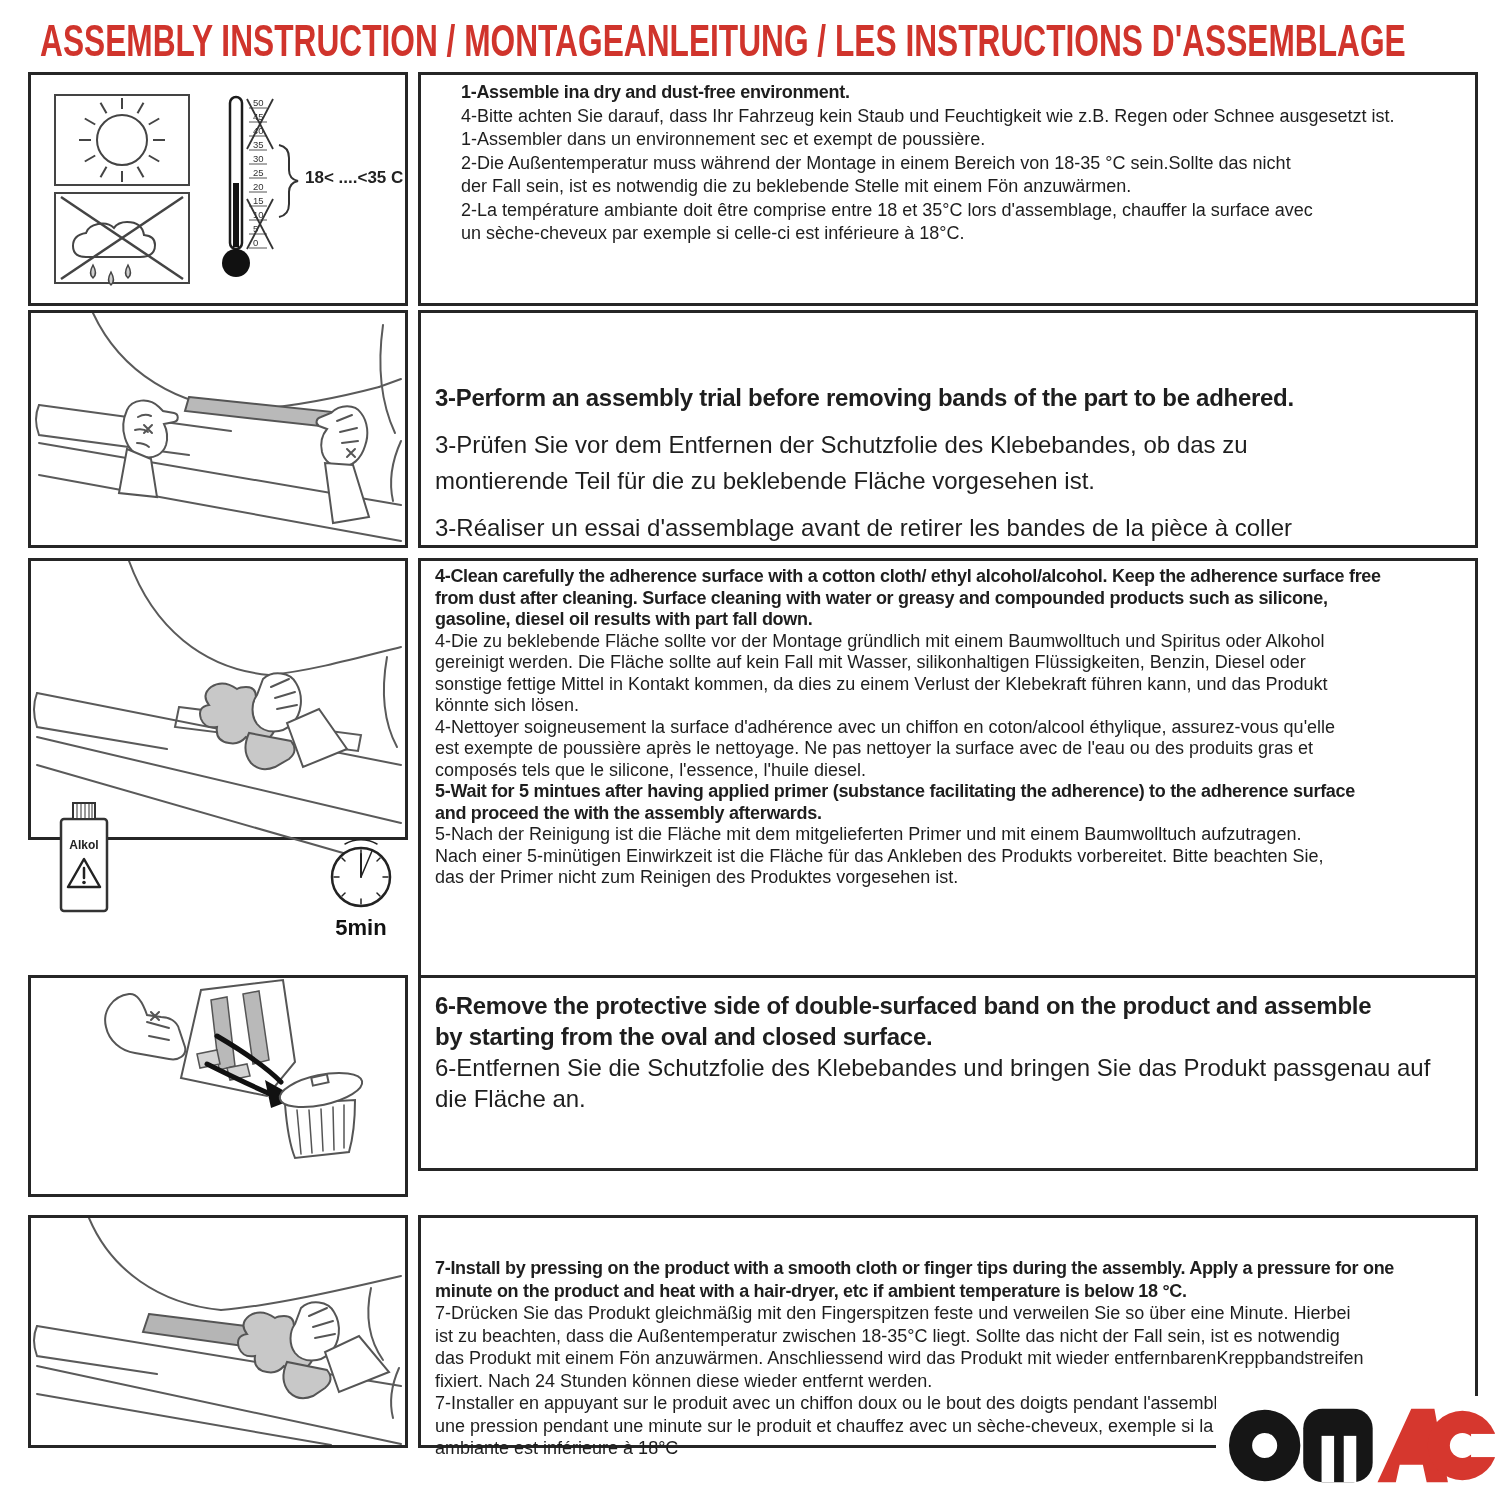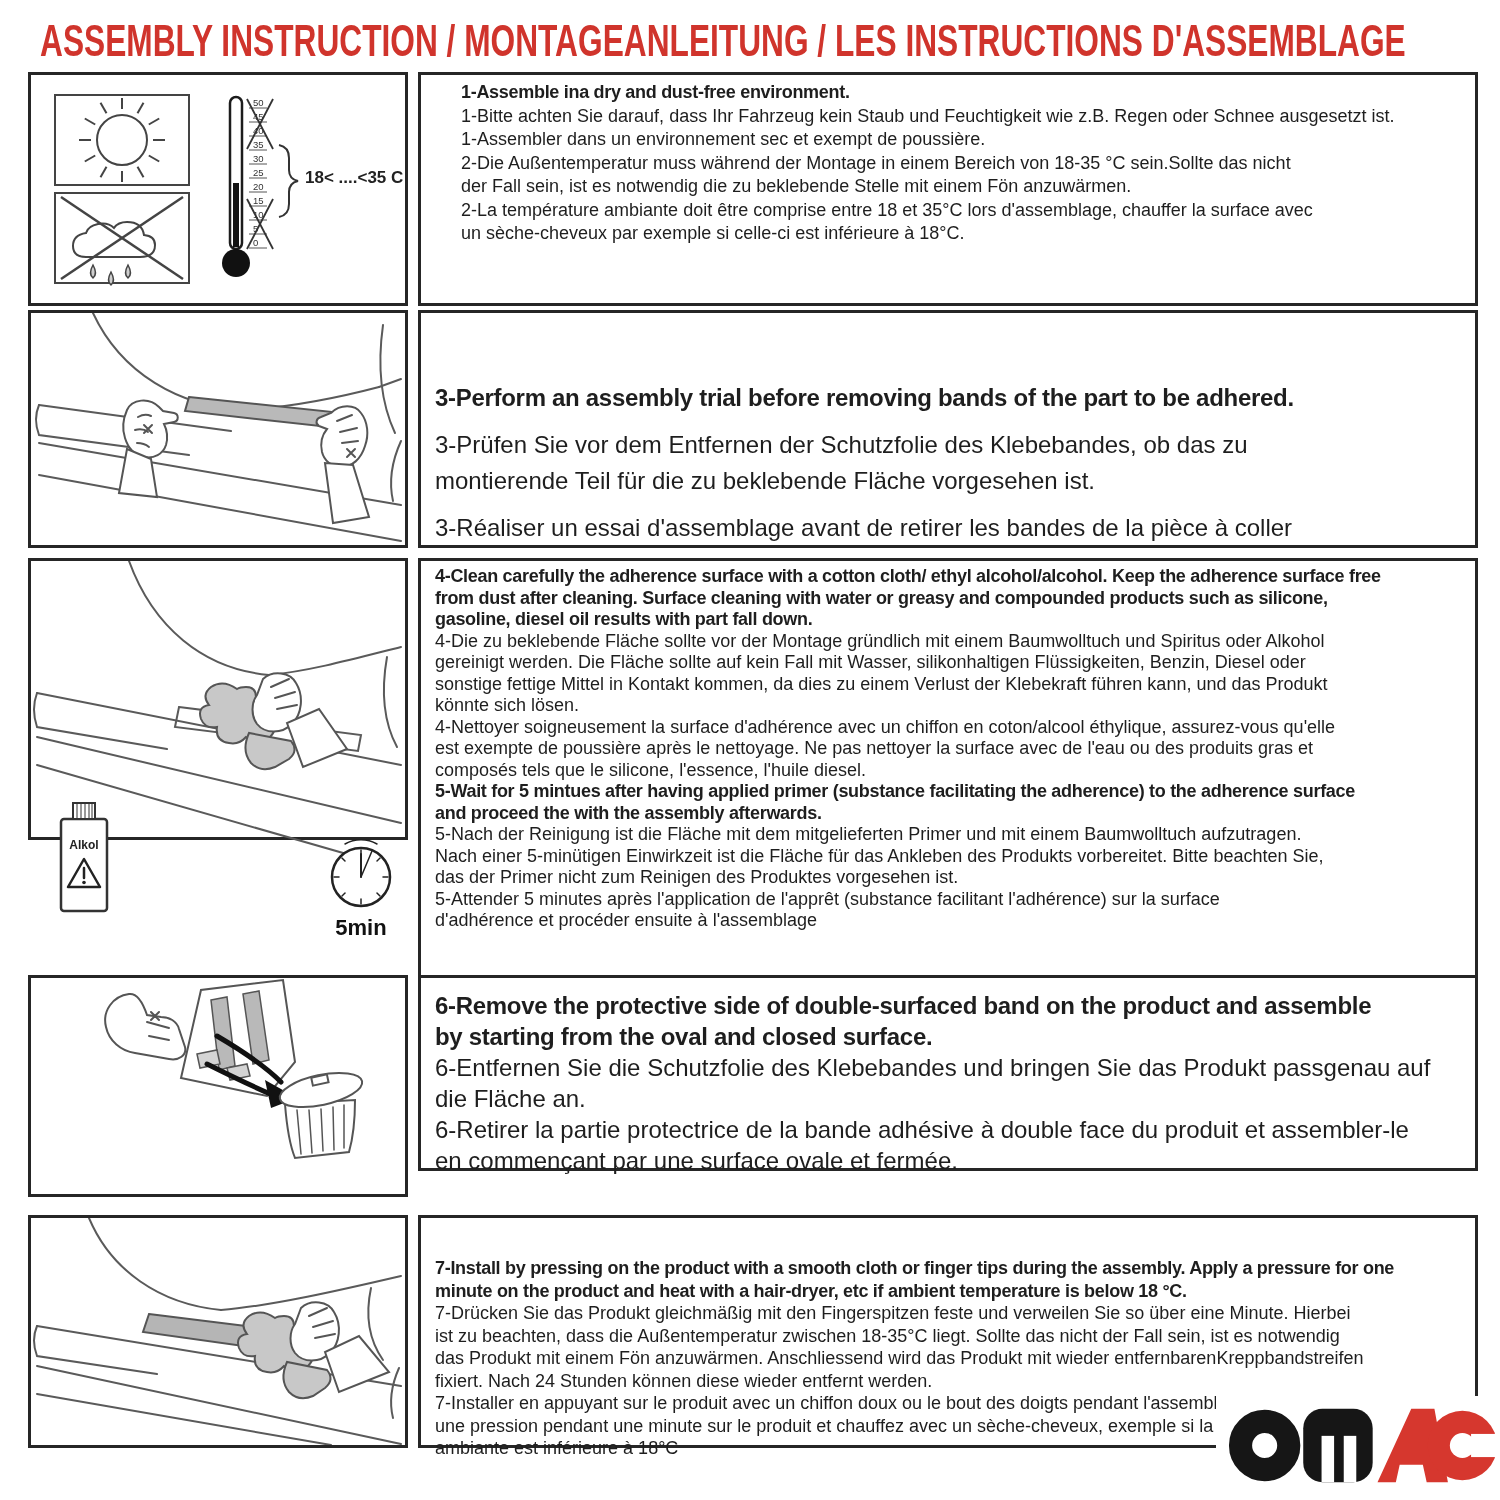--- a/index.html
+++ b/index.html
@@ -98,21 +98,21 @@
       </g>
       <path d="M248,70 q10,2 10,13 v12 q0,9 9,11 q-9,2 -9,11 v12 q0,11 -10,13" stroke="#333" stroke-width="2" fill="none"></path>
       <text x="274" y="108" font-size="17" font-weight="600" fill="#222">18&lt; ....&lt;35 C</text>
     </g>
   </svg>
 </div>
 
 <div class="box s-sm1" style="left:418px;top:72px;width:1060px;height:234px;">
   <div class="rtext">
     <p class="para b">1-Assemble ina dry and dust-free environment.</p>
-    <p class="para">1-Bitte achten Sie darauf, dass Ihr Fahrzeug kein Staub und Feuchtigkeit wie z.B. Regen oder Schnee ausgesetzt ist.</p>
+    <p class="para">4-Bitte achten Sie darauf, dass Ihr Fahrzeug kein Staub und Feuchtigkeit wie z.B. Regen oder Schnee ausgesetzt ist.</p>
     <p class="para">1-Assembler dans un environnement sec et exempt de poussière.</p>
     <p class="para">2-Die Außentemperatur muss während der Montage in einem Bereich von 18-35 °C  sein.Sollte das nicht
 der Fall sein, ist es notwendig die zu beklebende Stelle mit einem Fön anzuwärmen.</p>
     <p class="para">2-La température ambiante doit être comprise entre 18 et 35°C lors d'assemblage, chauffer la surface avec
 un sèche-cheveux par exemple si celle-ci est inférieure à 18°C.</p>
   </div>
 </div>
 
 <div class="box" style="left:28px;top:310px;width:380px;height:238px;">
   <svg width="374" height="232" viewBox="0 0 374 232" stroke-linecap="round">
@@ -221,22 +221,20 @@
 sonstige fettige Mittel in Kontakt kommen, da dies zu einem Verlust der Klebekraft führen kann, und das Produkt
 könnte sich lösen.</p>
     <p class="para">4-Nettoyer soigneusement la surface d'adhérence avec un chiffon en coton/alcool éthylique, assurez-vous qu'elle
 est exempte de poussière après le nettoyage. Ne pas nettoyer la surface avec de l'eau ou des produits gras et
 composés tels que le silicone, l'essence, l'huile diesel.</p>
     <p class="para b gap">5-Wait for 5 mintues after having applied primer (substance facilitating the adherence) to the adherence surface
 and proceed the with the assembly afterwards.</p>
     <p class="para">5-Nach der Reinigung ist die Fläche mit dem mitgelieferten Primer und mit einem Baumwolltuch aufzutragen.
 Nach einer 5-minütigen Einwirkzeit ist die Fläche für das Ankleben des Produkts vorbereitet. Bitte beachten Sie,
 das der Primer nicht zum Reinigen des Produktes vorgesehen ist.</p>
-    <p class="para">5-Attender 5 minutes après l'application de l'apprêt (substance facilitant l'adhérence) sur la surface
-d'adhérence et procéder ensuite à l'assemblage</p>
   </div>
 </div>
 
 <div class="box" style="left:28px;top:975px;width:380px;height:222px;">
   <svg width="374" height="216" viewBox="0 0 374 216" stroke-linecap="round">
     <polygon points="150,100 170,12 252,2 264,84 236,118" fill="#fff" stroke="#555" stroke-width="2"></polygon>
     <polygon points="180,22 196,19 204,88 188,92" fill="#b9b9b9" stroke="#555" stroke-width="1.5"></polygon>
     <polygon points="212,16 228,13 238,82 222,86" fill="#b9b9b9" stroke="#555" stroke-width="1.5"></polygon>
     <polygon points="166,76 186,72 189,86 169,90" fill="#d4d4d4" stroke="#555" stroke-width="1.5"></polygon>
     <polygon points="196,90 216,86 219,98 199,102" fill="#d4d4d4" stroke="#555" stroke-width="1.5"></polygon>
@@ -266,22 +264,20 @@
     </g>
   </svg>
 </div>
 
 <div class="box s-lg4" style="left:418px;top:975px;width:1060px;height:196px;">
   <div class="rtext">
     <p class="para b">6-Remove the protective side of double-surfaced band on the product and assemble
 by starting from the oval and closed surface.</p>
     <p class="para">6-Entfernen Sie die Schutzfolie des Klebebandes und bringen Sie das Produkt passgenau auf
 die Fläche an.</p>
-    <p class="para">6-Retirer la partie protectrice de la bande adhésive à double face du produit et assembler-le
-en commençant par une surface ovale et fermée.</p>
   </div>
 </div>
 
 <div class="box" style="left:28px;top:1215px;width:380px;height:233px;">
   <svg width="374" height="227" viewBox="0 0 374 227" stroke-linecap="round">
     <g stroke="#5a5a5a" stroke-width="2" fill="none">
       <path d="M58,0 C80,52 128,86 190,92"></path>
       <path d="M190,92 C240,88 310,72 370,58"></path>
       <path d="M340,70 C334,98 338,122 352,142"></path>
       <path d="M368,150 C360,168 358,184 362,200"></path>

